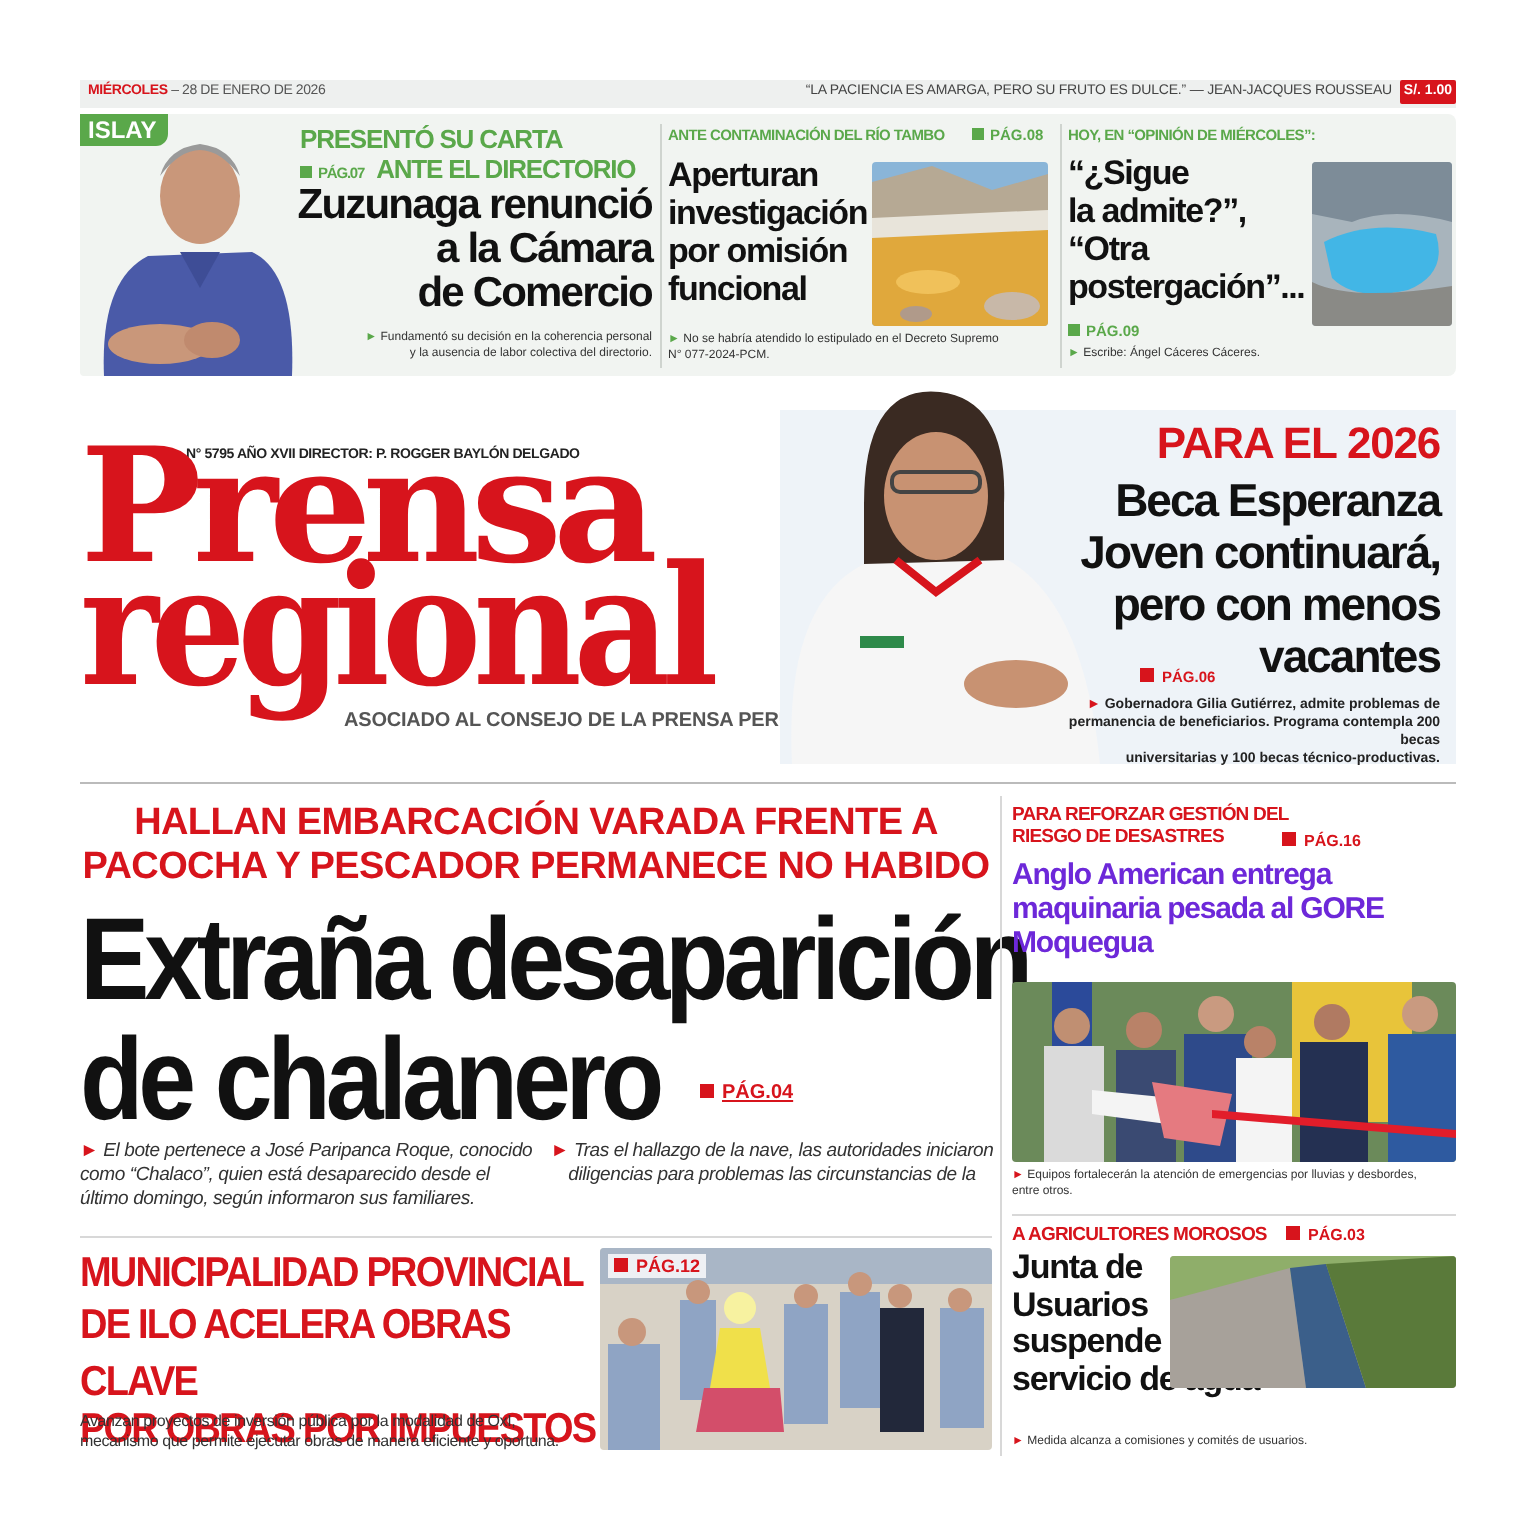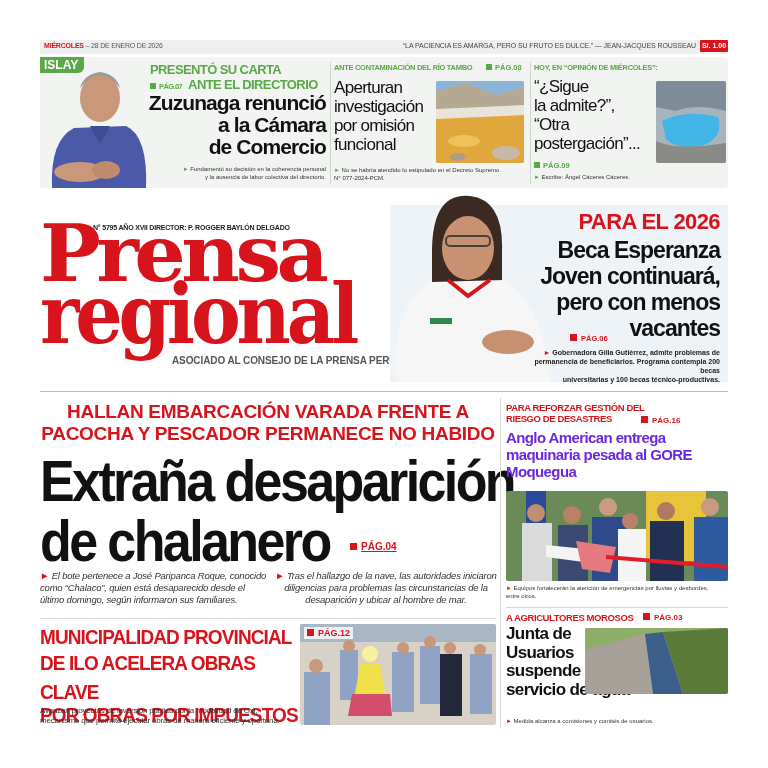--- a/index.html
+++ b/index.html
@@ -24,21 +24,21 @@
   .pag-green::before { content: ""; display: inline-block; width: 6px; height: 6px; background: #5aa84a; margin-right: 3px; vertical-align: 0; }
   .pag-red { color: #d7141c; font-size: 8px; font-weight: bold; }
   .pag-red::before { content: ""; display: inline-block; width: 7px; height: 7px; background: #d7141c; margin-right: 4px; vertical-align: 0; }
   .h1-teaser { font-weight: bold; font-size: 21px; line-height: 22px; letter-spacing: -0.9px; text-align: right; color: #111; }
   .dek-small { font-size: 6px; line-height: 7.5px; color: #333; }
   .dek-small .arr, .arr { color: #d7141c; }
   .arr-green { color: #5aa84a; }
   .divider-v { width: 1px; background: #cfd4cf; }
 
   .mid-kicker { color: #5aa84a; font-weight: bold; font-size: 7.5px; letter-spacing: -0.3px; }
-  .h2-teaser { font-weight: normal; font-size: 17px; line-height: 19px; letter-spacing: -0.7px; color: #111; }
+  .h2-teaser { font-weight: bold; font-size: 17px; line-height: 19px; letter-spacing: -0.7px; color: #111; }
 
   
   .logo-line { font-family: "DejaVu Serif", serif; font-weight: bold; color: #d7141c; letter-spacing: -5px; line-height: 1; transform-origin: left top; }
   .mast-meta { font-size: 7px; font-weight: bold; color: #222; letter-spacing: -0.2px; }
   .mast-assoc { font-size: 10px; font-weight: bold; color: #555; letter-spacing: -0.1px; text-align: right; }
 
   
   .beca-panel { left: 390px; top: 205px; width: 338px; height: 177px; background: #eef3f8; }
   .red-kicker-big { color: #d7141c; font-weight: bold; font-size: 22px; letter-spacing: -0.6px; text-align: right; }
   .h1-beca { font-weight: bold; font-size: 23px; line-height: 26px; letter-spacing: -1px; text-align: right; color: #111; }
@@ -189,21 +189,20 @@
 <div class="abs pag-red" style="left:350px; top:541px; font-size:10px;text-decoration:underline;">PÁG.04</div>
 
 <div class="abs dek-italic" style="left:40px; top:570px; width:230px;">
   <div><span class="arr">► </span><span>El bote pertenece a José Paripanca Roque, conocido</span></div>
   <div>como “Chalaco”, quien está desaparecido desde el</div>
   <div>último domingo, según informaron sus familiares.</div>
 </div>
 <div class="abs dek-italic" style="left:272px; top:570px; width:228px;text-align:center;">
   <div><span class="arr">► </span><span>Tras el hallazgo de la nave, las autoridades iniciaron</span></div>
   <div>diligencias para problemas las circunstancias de la</div>
-  <div>desaparición y ubicar al hombre de mar.</div>
 </div>
 
 <div class="abs divider-v" style="left:500px; top:398px; height:330px; background:#d8d8d8;"></div>
 
 <div class="abs red-kicker-small" style="left:506px; top:402px; width:160px;">
   <div>PARA REFORZAR GESTIÓN DEL</div>
   <div>RIESGO DE DESASTRES</div>
 </div>
 <div class="abs pag-red" style="left:641px; top:416px; font-size:8px;">PÁG.16</div>
 <div class="abs" style="left:506px; top:429px; width:222px;">

